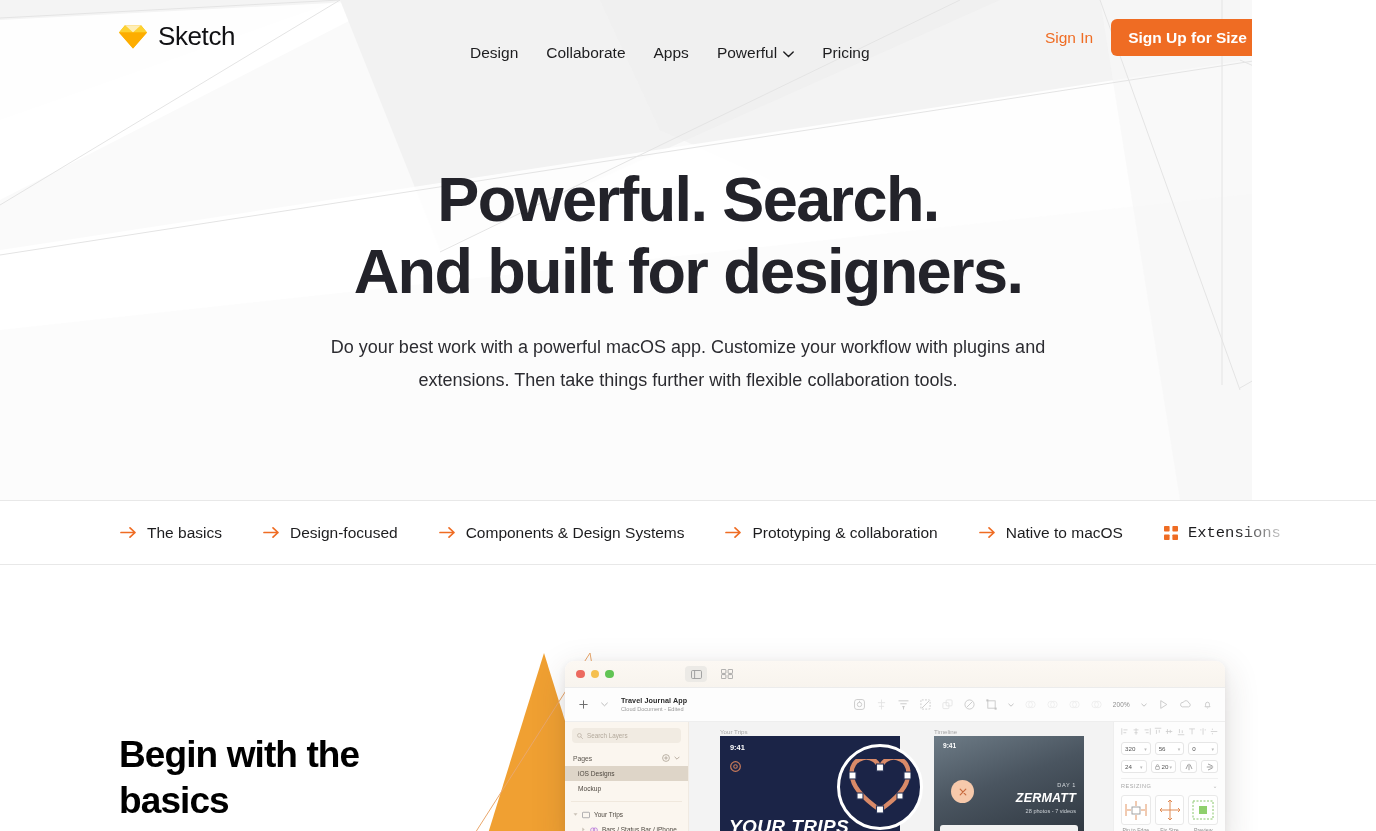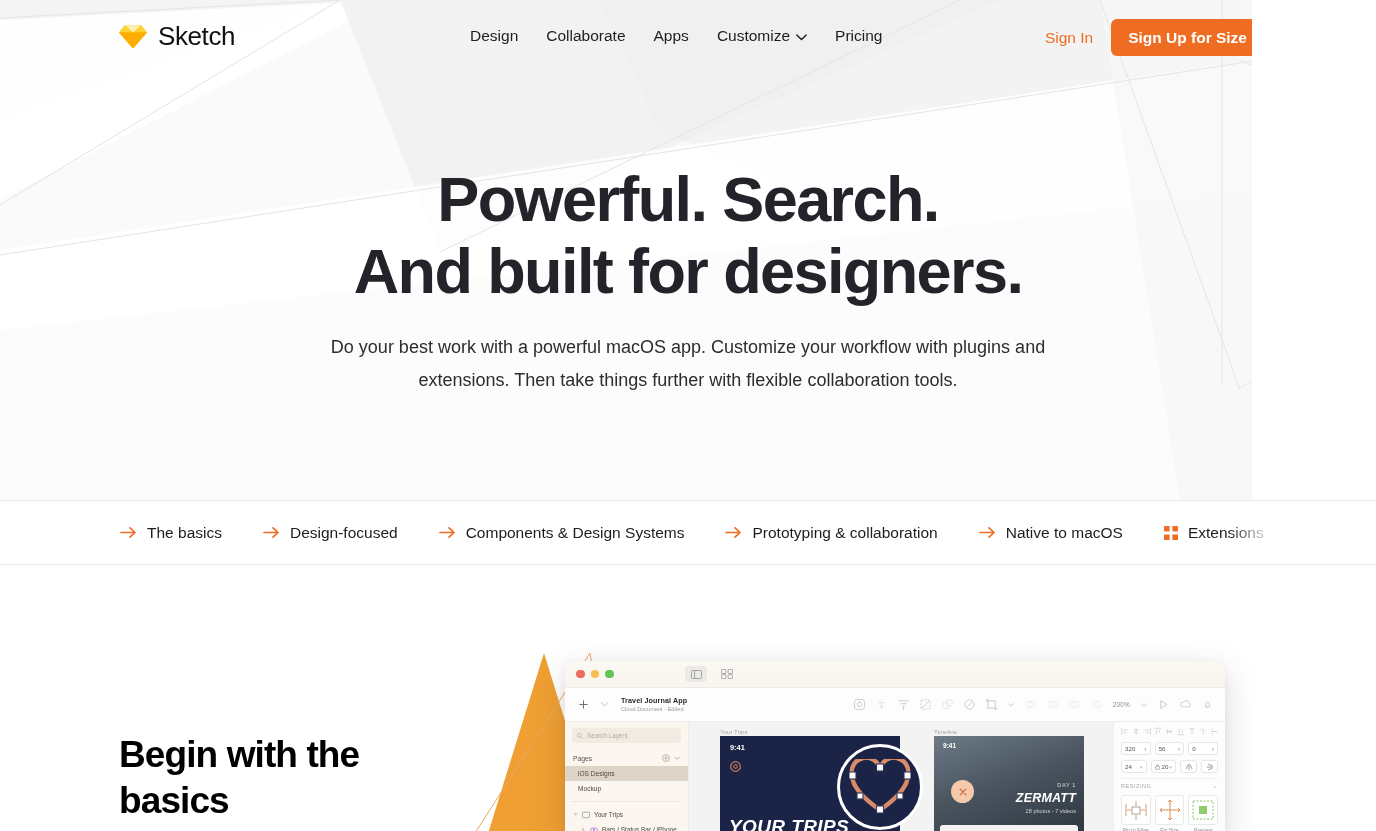--- a/index.html
+++ b/index.html
@@ -64,21 +64,21 @@
   .brand-name {
     font-size: 26px;
     font-weight: 500;
     letter-spacing: -0.4px;
     color: #111114;
   }
 
   .main-nav {
     position: absolute;
     left: 470px;
-    top: 24px;
+    top: 41px;
     display: flex;
     align-items: center;
     gap: 0px;
   }
   .nav-link {
     font-size: 15.5px;
     color: #1d1d1f;
     text-decoration: none;
     padding: 0 14px;
     line-height: 24px;
@@ -183,20 +183,21 @@
     cursor: pointer;
     white-space: nowrap;
   }
   .tab-arrow { width: 17px; height: 13px; flex: none; display: block; }
   .tab-grid { width: 14px; height: 14px; flex: none; display: block; }
   .tab.clipped .tab-label {
     background: linear-gradient(to right, #1d1d1f 0%, #1d1d1f 52%, #c9c9c9 100%);
     -webkit-background-clip: text;
     background-clip: text;
     color: transparent;
+    font-family: Liberation Mono, monospace;
   }
 
   
   .lower {
     position: absolute;
     top: 565px; left: 0;
     width: 1376px;
     height: 266px;
     background: #ffffff;
     overflow: hidden;
@@ -500,21 +501,21 @@
         <a class="nav-link" href="#">
           <span>Design</span>
         </a>
         <a class="nav-link" href="#">
           <span>Collaborate</span>
         </a>
         <a class="nav-link" href="#">
           <span>Apps</span>
         </a>
         <a class="nav-link" href="#">
-          <span>Customize</span>
+          <span>Powerful</span>
           <svg class="chev" viewBox="0 0 11 7">
             <path d="M0.8 1 L5.5 5.6 L10.2 1" stroke="#1d1d1f" stroke-width="1.4" fill="none" stroke-linecap="round"></path>
           </svg>
         </a>
         <a class="nav-link" href="#">
           <span>Pricing</span>
         </a>
       </nav>
 
       <div class="nav-actions">

